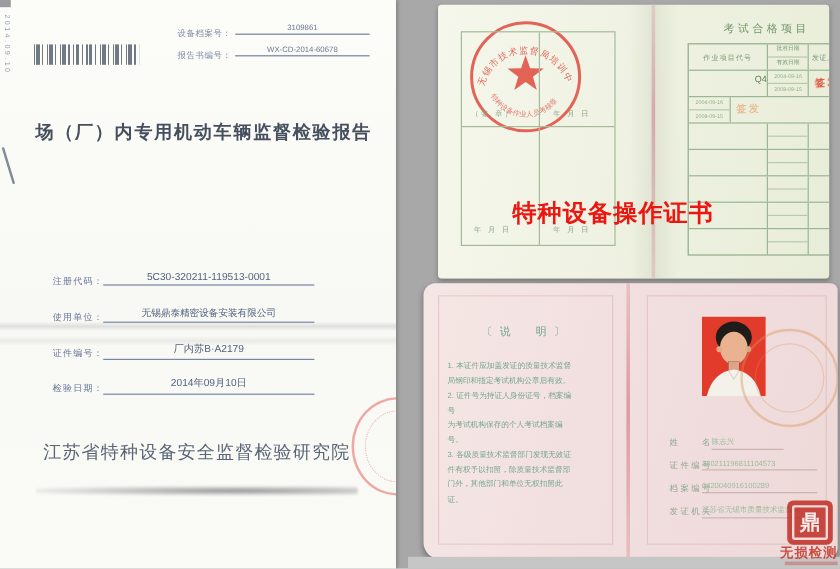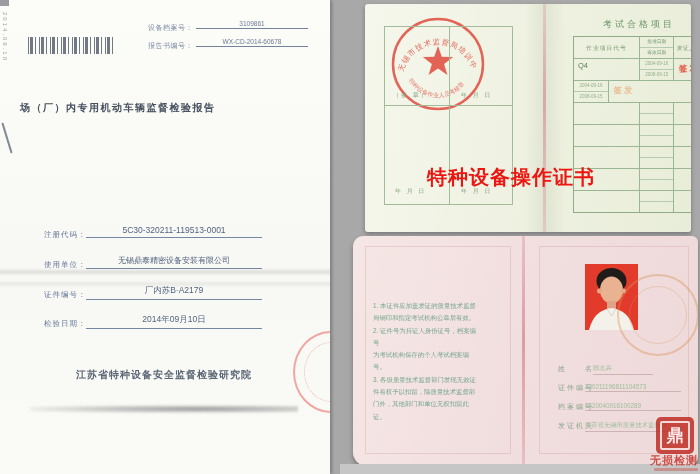--- a/index.html
+++ b/index.html
@@ -13,32 +13,32 @@
   .side-code{position:absolute;left:2px;top:12px;writing-mode:vertical-rl;font-size:6px;
              color:#9aa3af;letter-spacing:2px;}
   .pen-mark{position:absolute;left:6px;top:122px;width:2px;height:32px;background:#828b96;
             transform:rotate(-17deg);border-radius:1px;}
   .barcode{position:absolute;left:28px;top:37px;width:88px;height:17px;opacity:.85;
            background:repeating-linear-gradient(90deg,#59626f 0,#59626f 1px,transparent 1px,transparent 2px,
            #59626f 2px,#59626f 5px,transparent 5px,transparent 7px,#59626f 7px,#59626f 8px,transparent 8px,transparent 11px);}
   .mlabel{position:absolute;font-size:7px;color:#7b89a1;letter-spacing:.5px;}
   .mvalue{position:absolute;width:112px;text-align:center;font-size:6.5px;color:#6a7b94;
           border-bottom:1px solid #73839c;padding-bottom:1px;}
-  .rtitle{position:absolute;left:20px;top:101px;width:290px;text-align:left;font-size:10px;
+  .rtitle{position:absolute;left:20px;top:101px;width:290px;text-align:right;font-size:15px;
           font-weight:bold;color:#454f5e;letter-spacing:1.5px;}
   .red-note{position:absolute;font-weight:bold;color:#ed1510;letter-spacing:1px;}
   .flabel{position:absolute;left:44px;font-size:7.5px;color:#66779a;letter-spacing:1px;}
   .fvalue{position:absolute;left:86px;width:176px;text-align:center;font-size:8.5px;color:#52647f;
           border-bottom:1px solid #7487a3;padding-bottom:2px;}
   .crease{position:absolute;left:0;width:330px;height:8px;
           background:linear-gradient(180deg,transparent,rgba(110,112,118,.18),transparent);}
   .smudge{position:absolute;left:30px;top:405px;width:268px;height:8px;filter:blur(1px);
           background:radial-gradient(ellipse at 62% 50%,rgba(55,57,62,.5),rgba(110,112,118,.18) 60%,transparent 85%);}
-  .rfooter{position:absolute;left:30px;top:368px;width:268px;text-align:center;font-size:10px;
-           font-weight:bold;color:#5a6575;letter-spacing:1px;}
+  .rfooter{position:absolute;left:30px;top:368px;width:268px;text-align:center;font-size:15px;
+           font-weight:normal;color:#5a6575;letter-spacing:1px;}
   .stamp-partial{position:absolute;left:293px;top:331px;width:72px;height:78px;border-radius:50%;
                  border:2.5px solid rgba(232,100,92,.55);}
   .stamp-partial:after{content:"";position:absolute;inset:9px;border-radius:50%;
                  border:1px dotted rgba(232,100,92,.45);}
 
   
   .book-top{position:absolute;left:365px;top:4px;width:326px;height:228px;border-radius:3px;overflow:hidden;
             background:linear-gradient(100deg,#f5f7ec,#eef1e0 55%,#e8edd9);
             box-shadow:0 2px 4px rgba(0,0,0,.3);}
   .fold-top{position:absolute;left:178px;top:0;width:3px;height:228px;
@@ -47,21 +47,21 @@
             background:linear-gradient(90deg,transparent,rgba(120,130,100,.12),transparent);}
   .grid-l{position:absolute;left:19px;top:22px;width:127px;height:177px;border:1px solid #a3bb99;}
   .grid-l .v{position:absolute;left:64px;top:0;width:1px;height:177px;background:#a3bb99;}
   .grid-l .h{position:absolute;left:0;top:78px;width:127px;height:1px;background:#a3bb99;}
   .gl-label{position:absolute;font-size:6px;color:#87a383;letter-spacing:2px;white-space:nowrap;}
   .exam{position:absolute;left:208px;top:14px;width:132px;}
   .exam-title{text-align:center;font-size:9px;color:#6f9668;letter-spacing:3px;margin-bottom:5px;}
   .etable{border:1px solid #8fac88;}
   .erow{display:flex;height:21px;border-top:1px solid #9ab694;}
   .erow:first-child{border-top:none;}
-  .ec1{width:67px;border-right:1px solid #9ab694;font-size:7.5px;color:#5c7f57;padding:2px 0 0 4px;box-sizing:border-box;}
+  .ec1{width:67px;border-right:1px solid #9ab694;font-size:7.5px;color:#5c7f57;padding:2px 0 0 4px;box-sizing:border-box;text-align:right;}
   .ec1.hdr{font-size:5.8px;color:#7d9b76;text-align:center;padding:7px 0 0 0;letter-spacing:1px;}
   .ec2{width:35px;border-right:1px solid #9ab694;display:flex;flex-direction:column;box-sizing:border-box;}
   .ec2 div{flex:1;font-size:4.5px;color:#93b18c;text-align:center;line-height:10px;overflow:hidden;filter:blur(.3px);}
   .ec2 div:first-child{border-bottom:1px solid #b5caaf;}
   .ec2 .hdrtxt{filter:none;font-size:4.8px;color:#7d9b76;}
   .ec3{width:30px;font-size:8.5px;text-align:center;box-sizing:border-box;padding-top:4px;}
   .ec3.hdr{font-size:5.8px;color:#7d9b76;padding-top:7px;letter-spacing:.5px;}
   .sign1{color:#e0503d;font-weight:bold;letter-spacing:2px;filter:blur(.3px);transform:rotate(-4deg);display:inline-block;}
   .sign2{color:#e8833f;opacity:.45;font-weight:bold;letter-spacing:2px;filter:blur(.4px);display:inline-block;}
 
@@ -224,20 +224,21 @@
     </div>
 
     <div class="red-note" style="left:62px;top:160px;font-size:20px;">特种设备操作证书</div>
   </div>
 
   <div class="book-bottom">
     <div class="frame" style="left:12px;top:10px;width:144px;height:206px;"></div>
     <div class="frame" style="left:186px;top:10px;width:148px;height:206px;"></div>
     <div class="fold-bot"></div>
 
+    <div class="sm-heading">〔说　明〕</div>
     <div class="sm-text">
       <div>1. 本证件应加盖发证的质量技术监督</div>
       <div>局钢印和指定考试机构公章后有效。</div>
       <div>2. 证件号为持证人身份证号，档案编号</div>
       <div>为考试机构保存的个人考试档案编号。</div>
       <div>3. 各级质量技术监督部门发现无效证</div>
       <div>件有权予以扣留，除质量技术监督部</div>
       <div>门外，其他部门和单位无权扣留此证。</div>
     </div>
 

